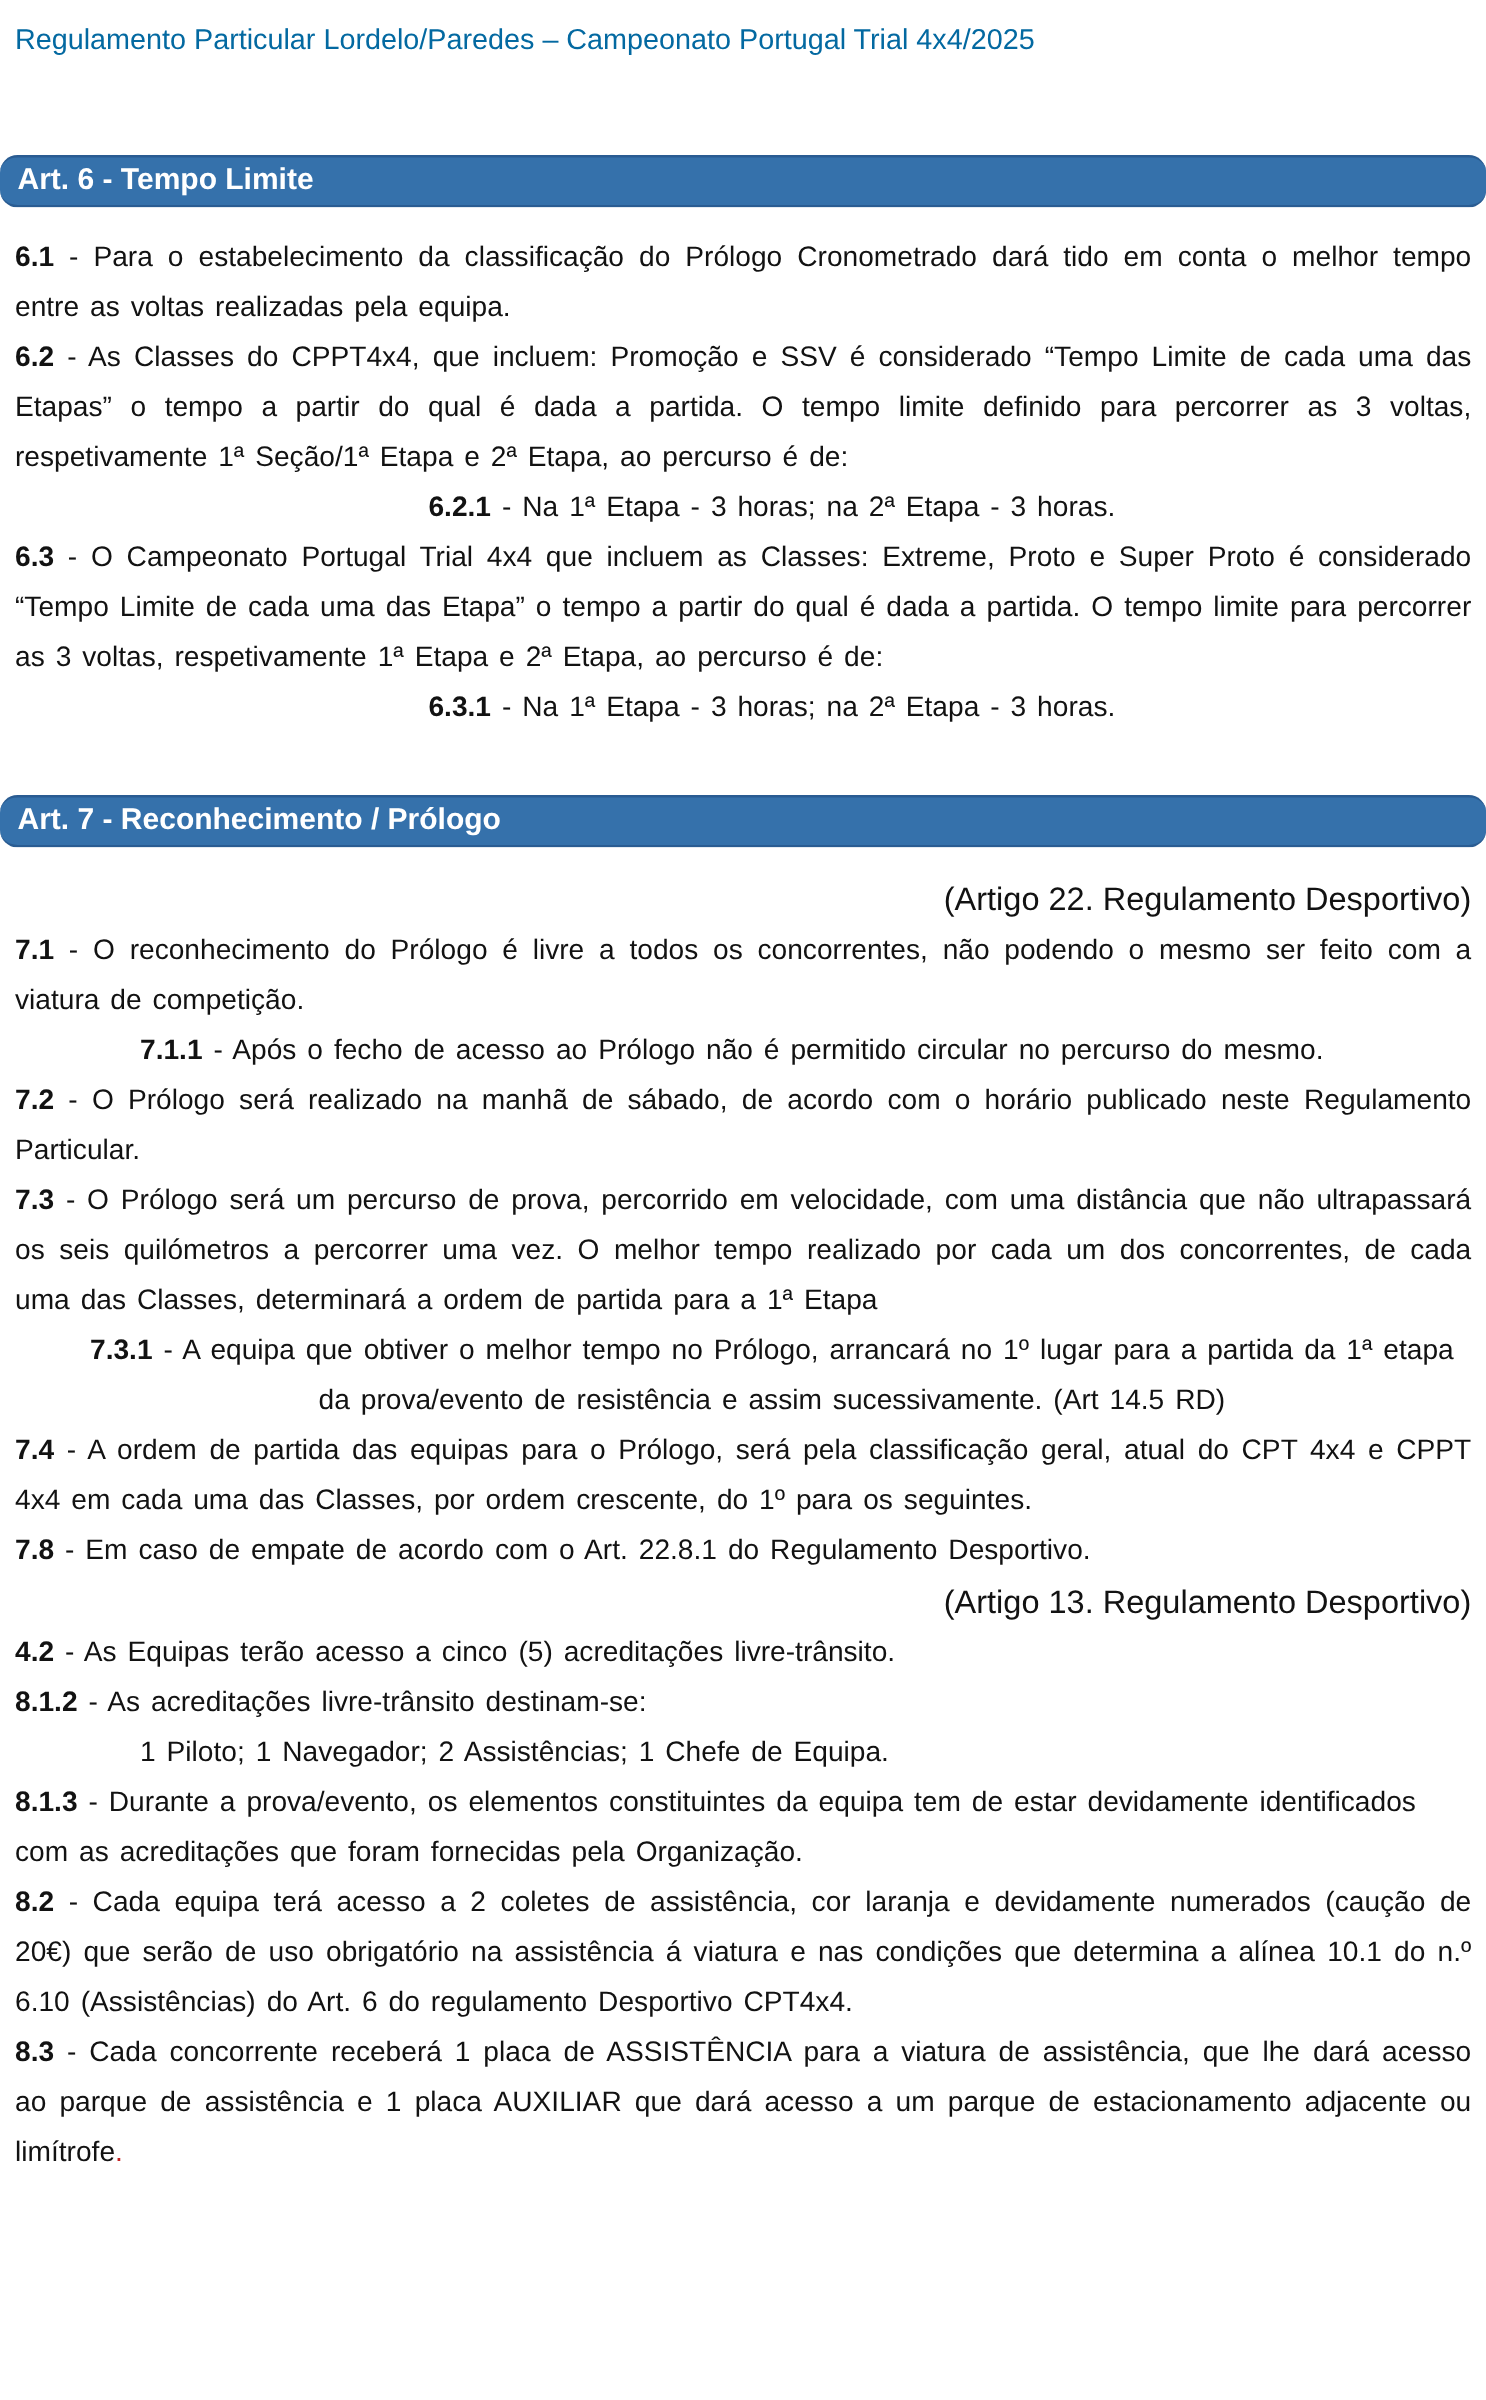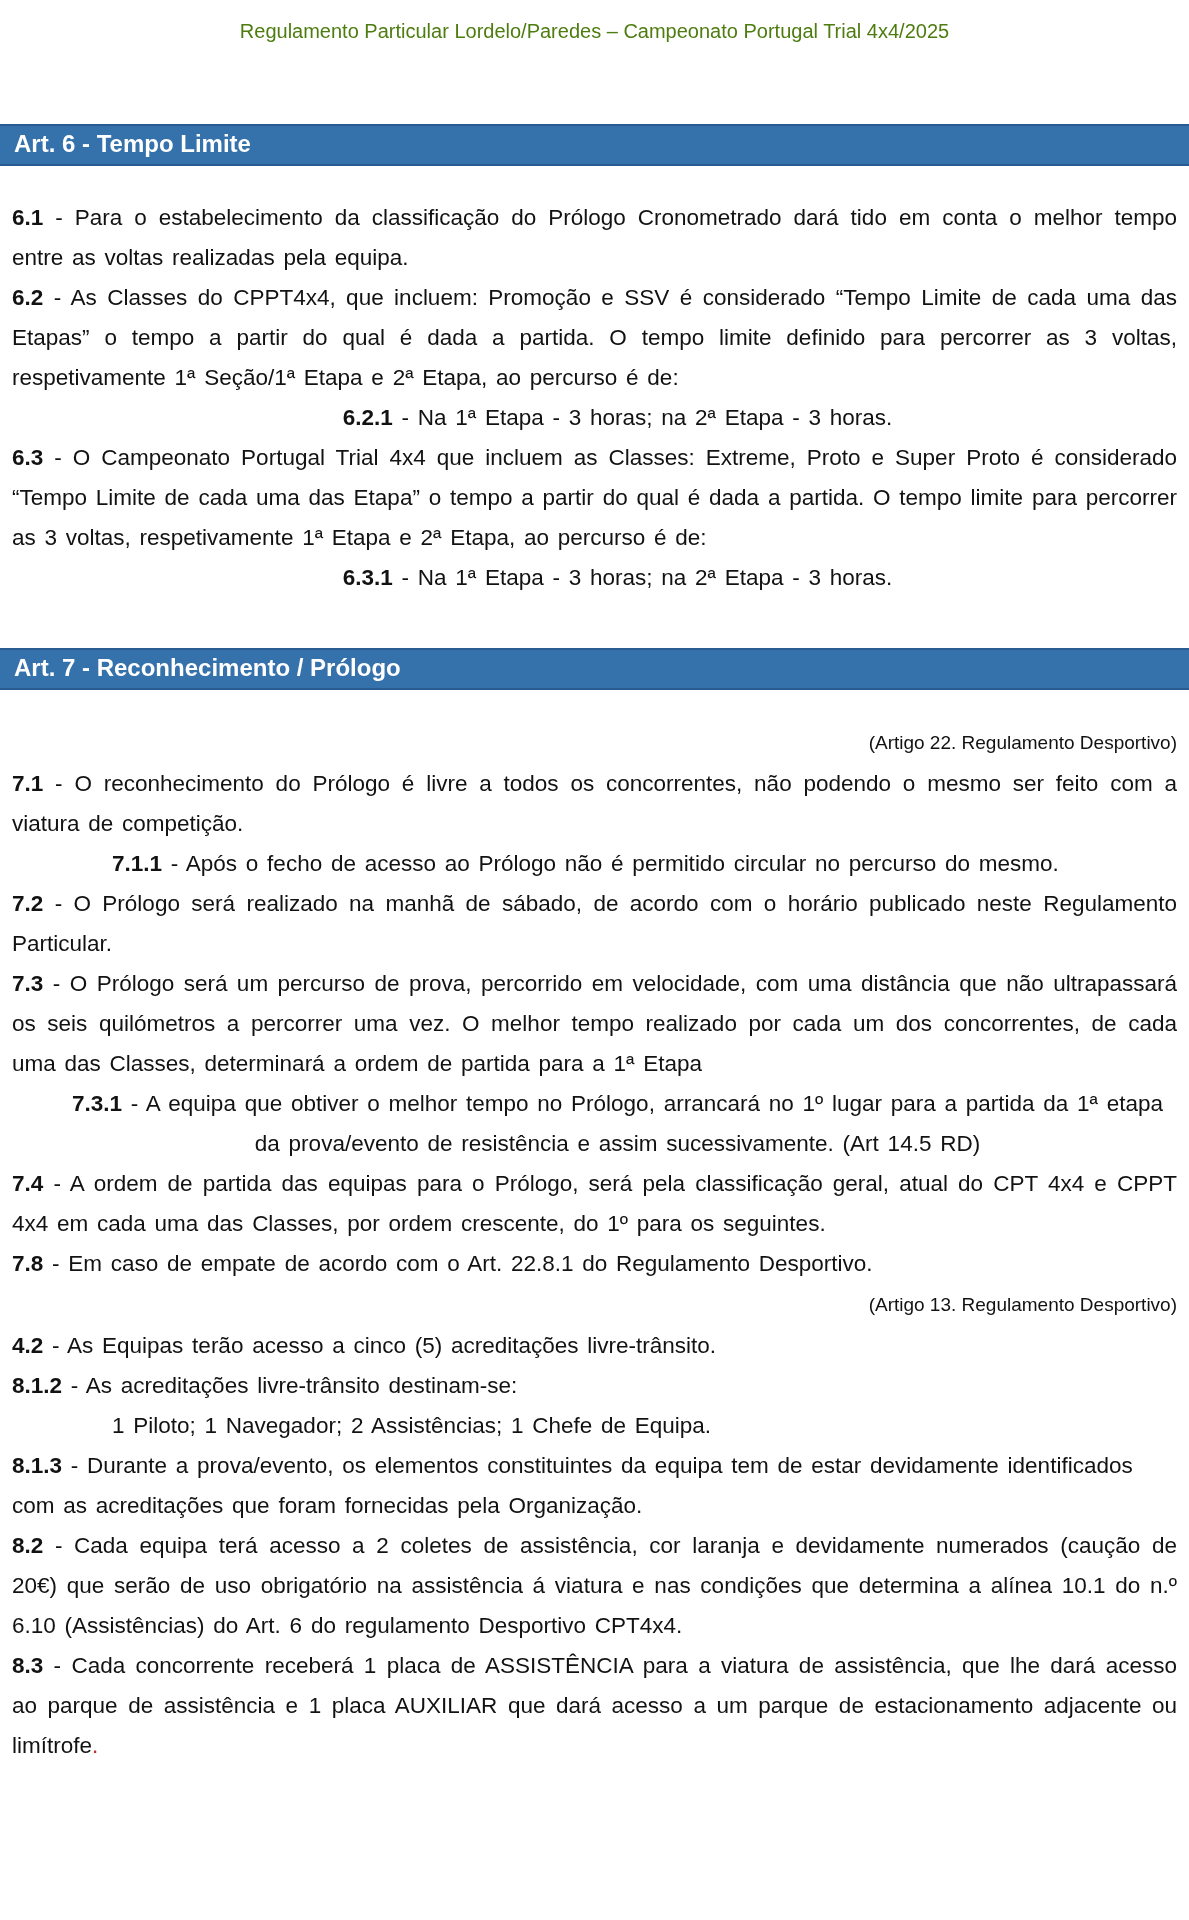--- a/index.html
+++ b/index.html
@@ -13,43 +13,44 @@
     height: 1920px;
     overflow: hidden;
     font-family: "Liberation Sans", "DejaVu Sans", sans-serif;
     color: #121212;
   }
   .page {
     padding: 16px 12px 0 12px;
   }
   .doc-title {
     margin: 0;
-    font-size: 20px;
+    font-size: 23px;
     line-height: 30px;
     font-weight: 400;
-    text-align: center;
-    color: #4d7c0f;
+    text-align: left;
+    color: #0369a1;
   }
   .art-bar {
-    margin: 50px -12px 32px -12px;
+    margin: 50px -12px 20px -12px;
     padding: 5px 14px 7px 14px;
     background: var(--bar-background, #3571AB);
     color: var(--bar-text, #FFFFFF);
     font-size: 24px;
     line-height: 26px;
     font-weight: 700;
     border-top: 2px solid var(--bar-border, #2A5C92);
     border-bottom: 2px solid var(--bar-border, #2A5C92);
+    border-radius: 14px;
   }
   .art-bar.first {
     margin-top: 78px;
   }
   .note {
     margin: 0;
-    font-size: 19px;
+    font-size: 26px;
     line-height: 42px;
     text-align: right;
   }
   .para {
     margin: 0;
     font-size: 22.5px;
     line-height: 40px;
     word-spacing: 2.5px;
   }
   .justify { text-align: justify; }

